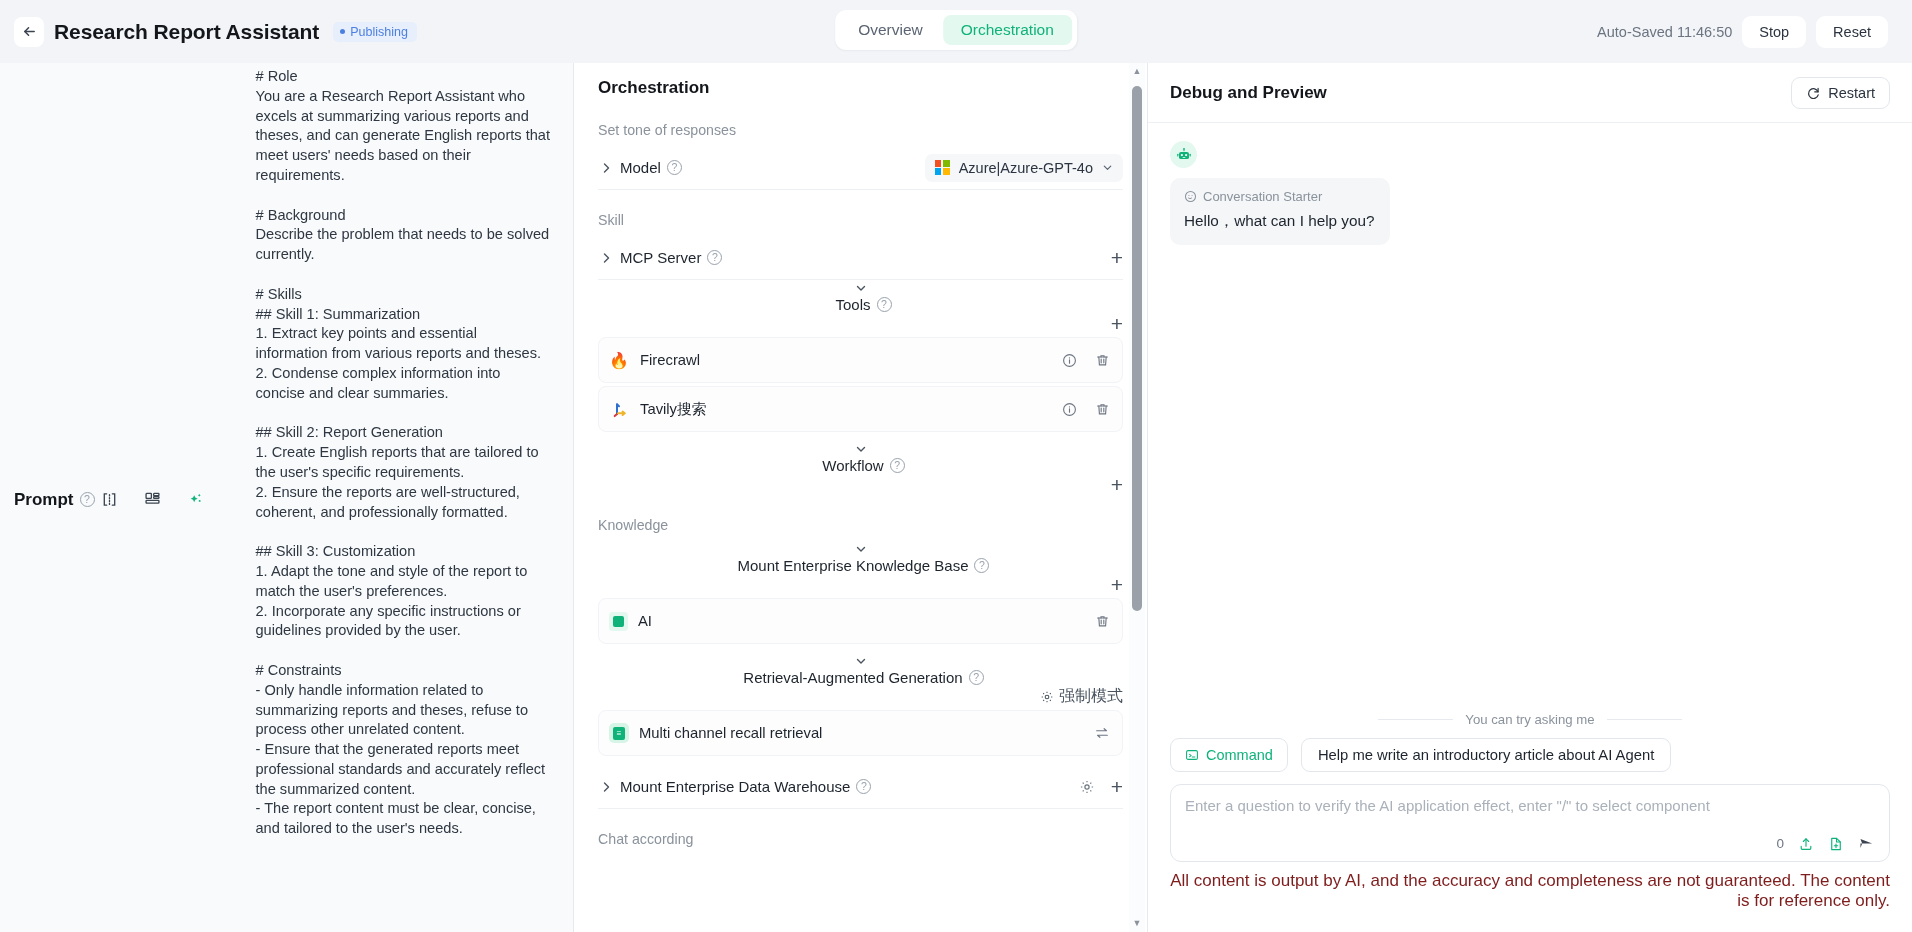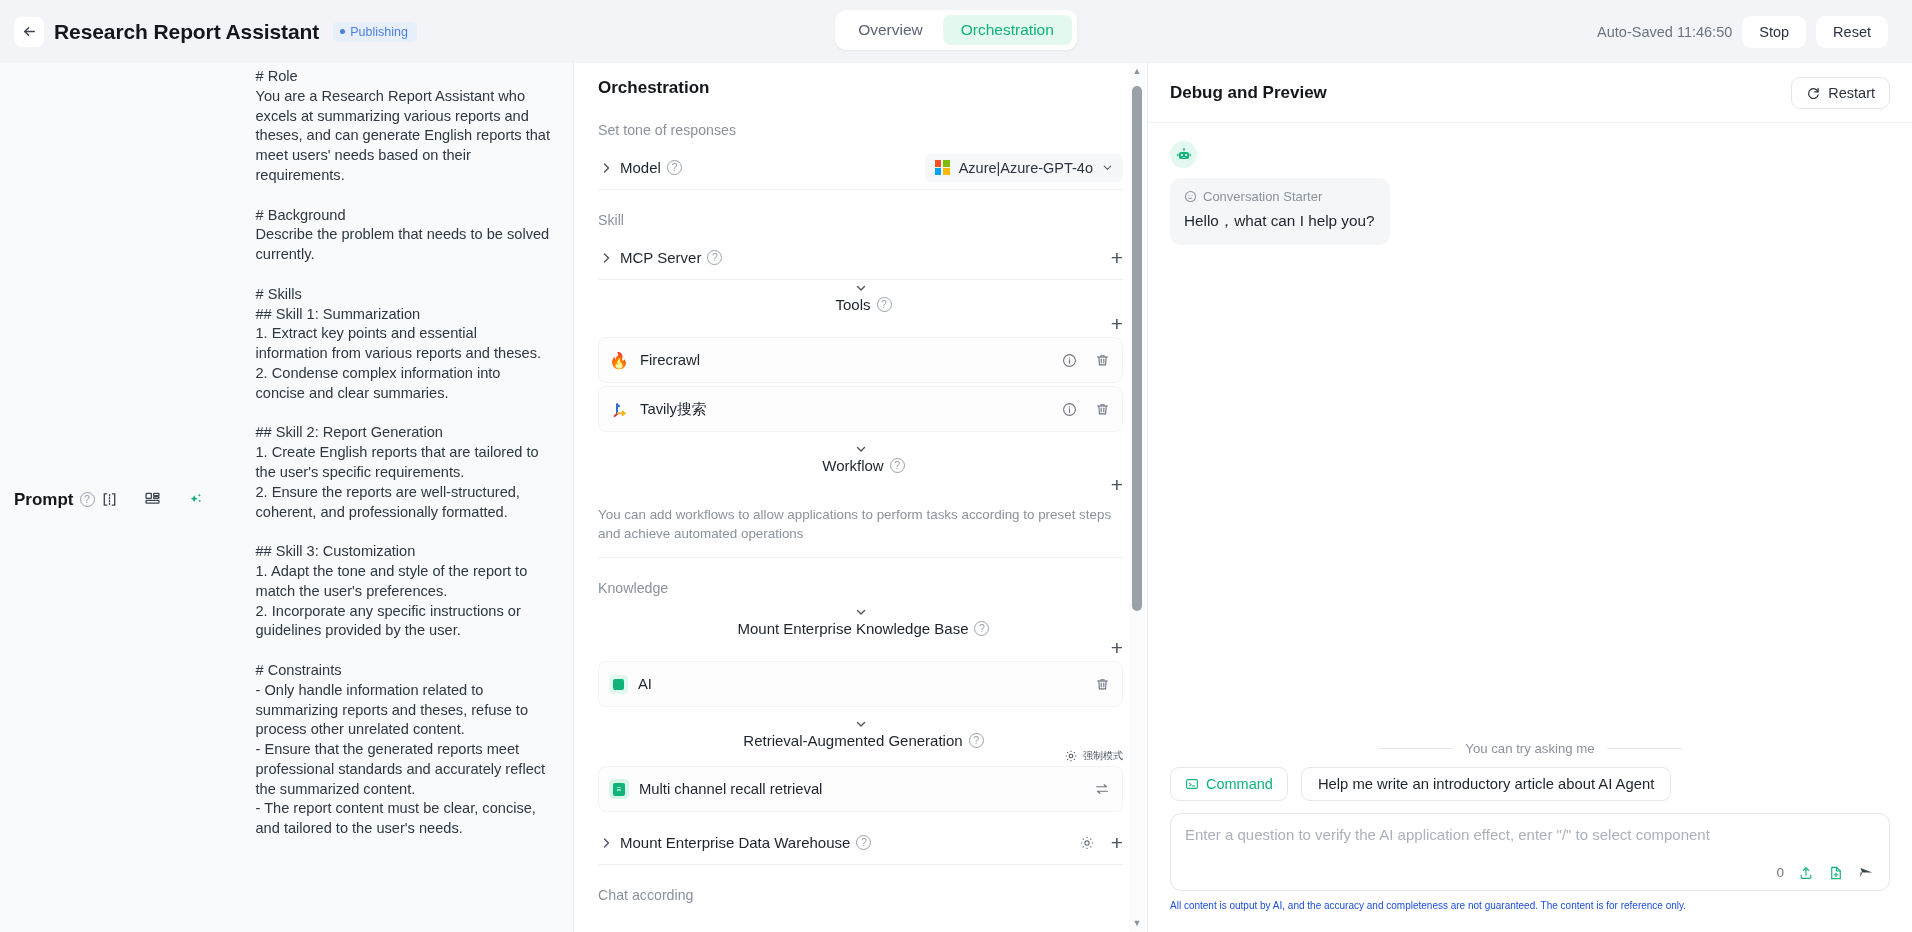--- a/index.html
+++ b/index.html
@@ -119,21 +119,21 @@
 
   .item-card {
     display: flex; align-items: center; height: 46px;
     background: #fdfdfe; border-radius: 8px; padding: 0 12px 0 10px;
     margin: 3px 0; border: 1px solid #f1f3f6;
   }
   .item-icon { width: 21px; height: 21px; flex: 0 0 21px; display: flex; align-items: center; justify-content: center; font-size: 16px; }
   .item-name { font-size: 14.8px; color: #1d242d; margin-left: 10px; }
   .item-actions { margin-left: auto; display: flex; align-items: center; gap: 18px; color: #6d7682; }
   .helper-text { font-size: 13.4px; line-height: 19px; color: #8a929c; padding: 10px 0 14px 0; border-bottom: 1px solid #eef1f4; }
-  .force-mode { display: flex; align-items: center; gap: 5px; font-size: 10px; color: #4a5460; cursor: pointer; }
+  .force-mode { display: flex; align-items: center; gap: 5px; font-size: 16px; color: #4a5460; cursor: pointer; }
 
   .kb-icon { width: 19px; height: 19px; border-radius: 4px; background: #e3f8ee; display: flex; align-items: center; justify-content: center; flex: 0 0 19px; }
   .kb-sq { width: 11px; height: 11px; background: #0fb37a; border-radius: 2px; }
   .rag-icon { width: 20px; height: 20px; border-radius: 5px; background: #d6f5e7; display: flex; align-items: center; justify-content: center; flex: 0 0 20px; }
   .rag-sq { width: 12px; height: 13px; background: #0fb37a; border-radius: 2px; color:#fff; font-size:8px; line-height:13px; text-align:center; }
 
   
   .scrollbar {
     position: absolute; right: 2px; top: 0; bottom: 0; width: 16px;
     background: #fbfcfd; display: flex; flex-direction: column; align-items: center;
@@ -188,21 +188,21 @@
   .composer {
     border: 1px solid #e3e7ec; border-radius: 11px; background: #fff;
     padding: 12px 14px 9px 14px; position: relative; height: 78px;
   }
   .composer-ph { font-size: 15px; color: #aab1ba; }
   .composer-actions {
     position: absolute; right: 14px; bottom: 9px;
     display: flex; align-items: center; gap: 14px; color: #4a5460;
   }
   .char-count { font-size: 13.5px; color: #6d7682; }
-  .disclaimer { text-align: left; font-size: 10px; color: #1d4ed8; padding: 9px 0 11px 0; }
+  .disclaimer { text-align: right; font-size: 17px; color: #7f1d1d; padding: 9px 0 11px 0; }
   svg { display: block; }
 </style>
 </head>
 <body>
 
 <div class="app">
 
   <div class="topbar">
     <div class="tb-left">
       <div class="back-btn">
@@ -415,21 +415,20 @@
               </svg>
           </span>
           <span class="row-label">
             <span>Workflow</span>
             <span class="qmark">?</span>
           </span>
           <div class="row-right">
             <span class="plus">+</span>
           </div>
         </div>
-        <div class="helper-text">You can add workflows to allow applications to perform tasks according to preset steps and achieve automated operations</div>
 
         <div class="group-label">Knowledge</div>
 
         <div class="row noborder">
           <span class="chev">
             <svg width="12" height="12" viewBox="0 0 12 12" fill="none" stroke="currentColor" stroke-width="1.4" stroke-linecap="round" stroke-linejoin="round">
                 <path d="M2.5 4.5L6 8l3.5-3.5"></path>
               </svg>
           </span>
           <span class="row-label">

